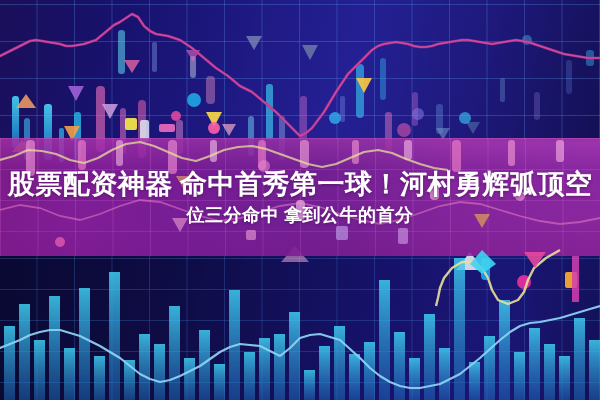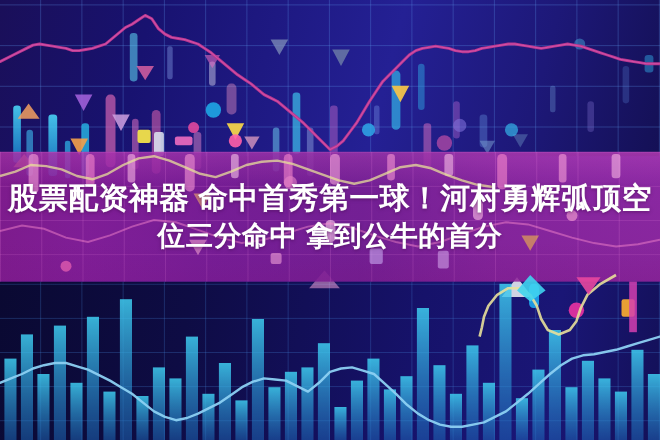--- a/index.html
+++ b/index.html
@@ -1,20 +1,20 @@
 <!DOCTYPE html>
 <html><head>
 <meta charset="utf-8">
 <style>
   html,body{margin:0;padding:0;background:#0a0a2a;}
   #stage{
     position:relative;
     width:600px;height:400px;
     overflow:hidden;
-    font-family:Liberation Sans, sans-serif;
+    font-family:Liberation Serif, serif;
     background:#120b3e;
   }
 
   
   .bg-base{
     position:absolute;inset:0;
     background:
       radial-gradient(ellipse 70% 90% at 12% 8%, #1b1170 0%, rgba(27,17,112,0) 62%),
       radial-gradient(ellipse 80% 70% at 88% 30%, #2a2496 0%, rgba(42,36,150,0) 65%),
       radial-gradient(ellipse 90% 60% at 50% 100%, #101048 0%, rgba(16,16,72,0) 70%),
@@ -82,21 +82,21 @@
   }
   .hl-line{
     color:#ffffff;
     font-size:27px;
     font-weight:bold;
     letter-spacing:.5px;
     line-height:1.12;
     white-space:nowrap;
     text-shadow:0 1px 3px rgba(60,0,70,.55), 0 0 1px rgba(255,255,255,.3);
   }
-  .hl-line.l2{font-size:25px;}
+  .hl-line.l2{font-size:18px;}
 </style>
 </head>
 <body>
 
 <div id="stage">
 
   <div class="bg-base"></div>
   <div class="bg-dark-top"></div>
   <div class="bg-dark-bottom"></div>
 

